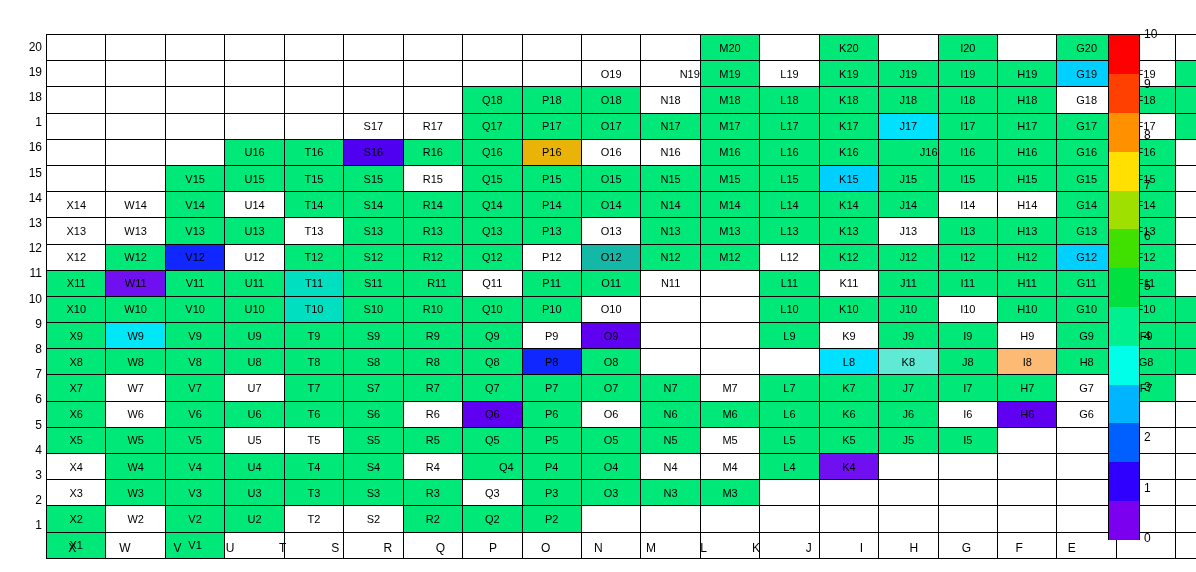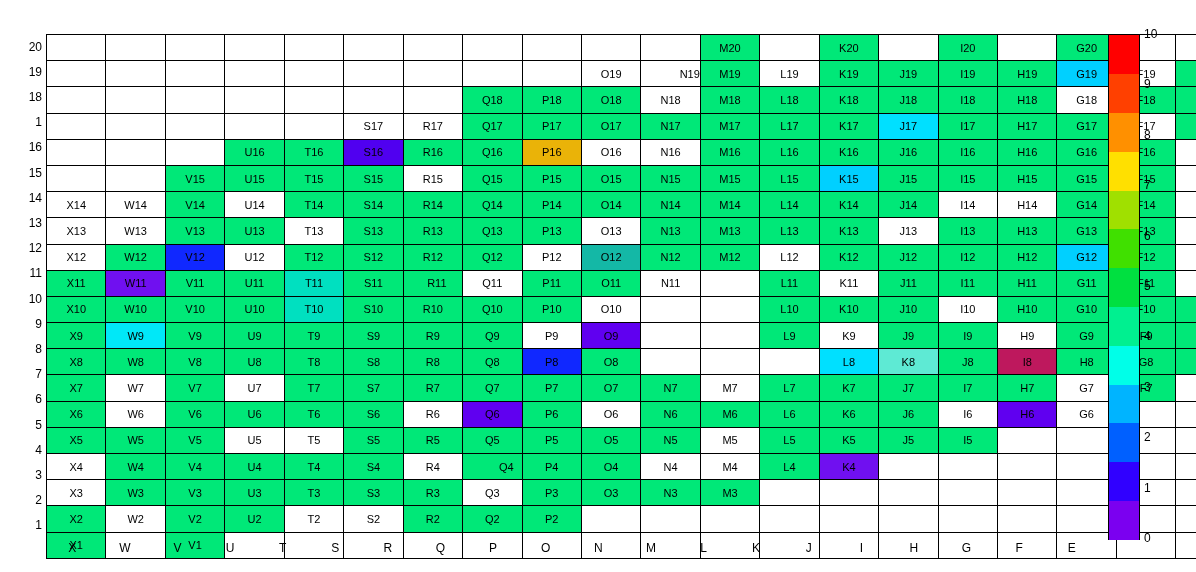--- a/index.html
+++ b/index.html
@@ -164,21 +164,21 @@
             <td style="background: rgb(0, 232, 120);">T16</td>
             <td style="background: rgb(80, 0, 240);">S16</td>
             <td style="background: rgb(0, 232, 120);">R16</td>
             <td style="background: rgb(0, 232, 120);">Q16</td>
             <td style="background: #eab308;">P16</td>
             <td style="background: rgb(255, 255, 255);">O16</td>
             <td style="background: rgb(255, 255, 255);">N16</td>
             <td style="background: rgb(0, 232, 120);">M16</td>
             <td style="background: rgb(0, 232, 120);">L16</td>
             <td style="background: rgb(0, 232, 120);">K16</td>
-            <td style="background: rgb(0, 232, 120);">J16</td>
+            <td style="background: rgb(0, 232, 120); text-align: right;">J16</td>
             <td style="background: rgb(0, 232, 120);">I16</td>
             <td style="background: rgb(0, 232, 120);">H16</td>
             <td style="background: rgb(0, 232, 120);">G16</td>
             <td style="background: rgb(0, 232, 120);">F16</td>
             <td style="background: rgb(255, 255, 255);">E16</td>
           </tr>
           <tr>
             <td class="empty"></td>
             <td class="empty"></td>
             <td style="background: rgb(0, 232, 120);">V15</td>
@@ -342,21 +342,21 @@
             <td style="background: rgb(0, 232, 120);">R8</td>
             <td style="background: rgb(0, 232, 120);">Q8</td>
             <td style="background: rgb(16, 40, 255);">P8</td>
             <td style="background: rgb(0, 232, 120);">O8</td>
             <td class="empty"></td>
             <td class="empty"></td>
             <td class="empty"></td>
             <td style="background: rgb(0, 224, 255);">L8</td>
             <td style="background: #5eead4;">K8</td>
             <td style="background: rgb(0, 232, 120);">J8</td>
-            <td style="background: #be185d;">I8</td>
+            <td style="background: #fdba74;">I8</td>
             <td style="background: rgb(0, 232, 120);">H8</td>
             <td style="background: rgb(0, 232, 120);">G8</td>
             <td style="background: rgb(0, 232, 120);">F8</td>
           </tr>
           <tr>
             <td style="background: rgb(0, 232, 120);">X7</td>
             <td style="background: rgb(255, 255, 255);">W7</td>
             <td style="background: rgb(0, 232, 120);">V7</td>
             <td style="background: rgb(255, 255, 255);">U7</td>
             <td style="background: rgb(0, 232, 120);">T7</td>

